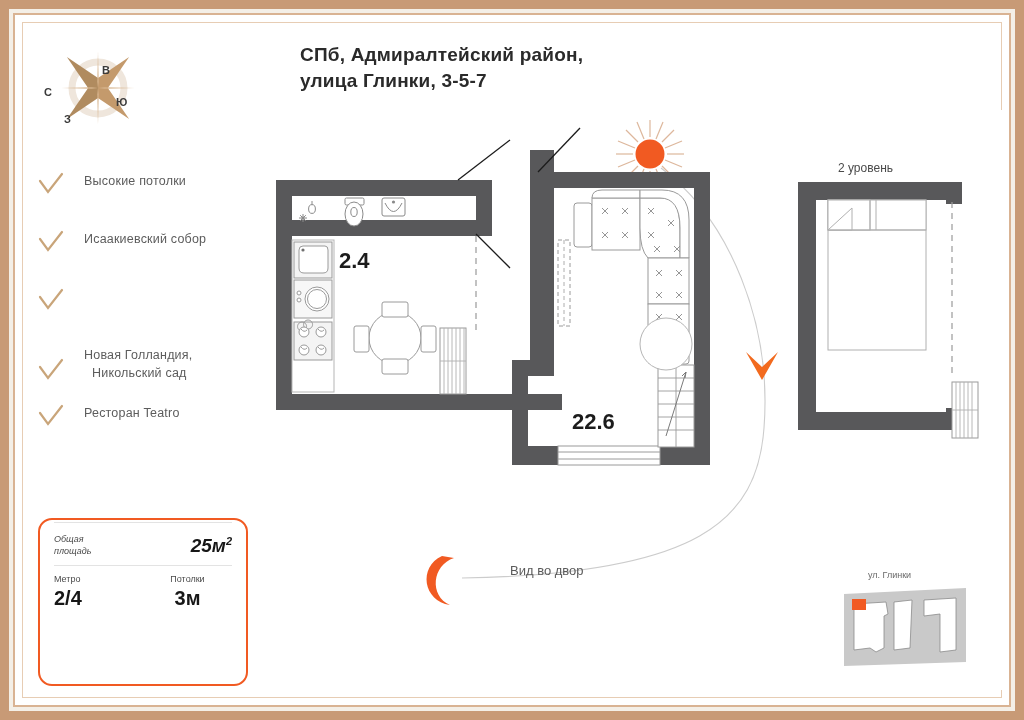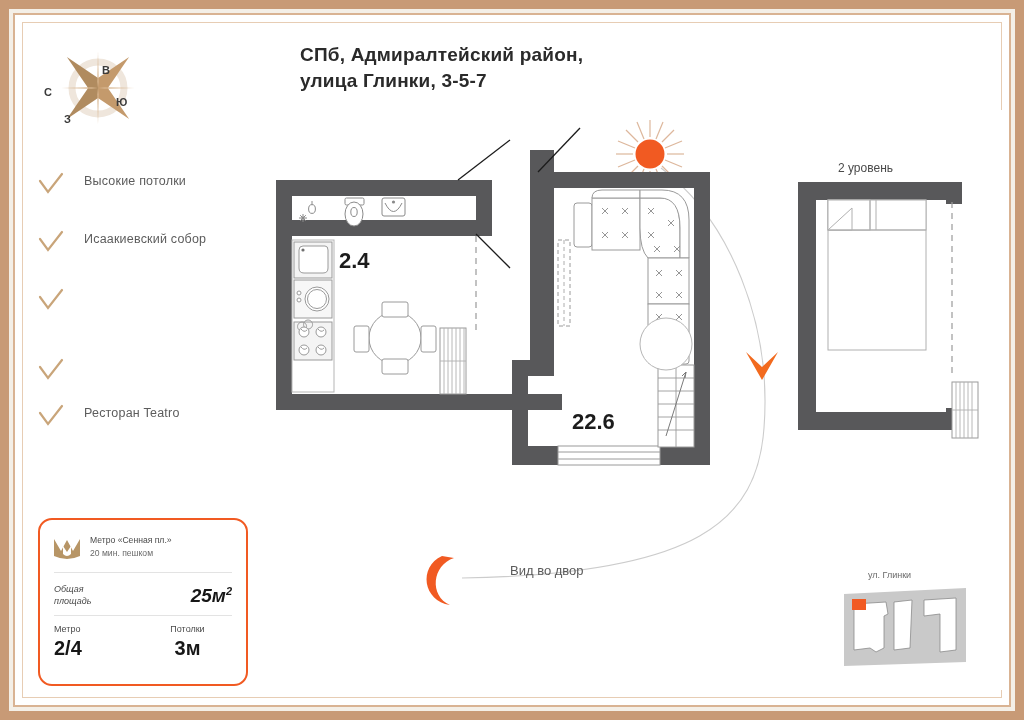--- a/index.html
+++ b/index.html
@@ -164,40 +164,34 @@
     </div>
     <div class="feat">
       <svg class="check" viewBox="0 0 26 24">
           <path d="M2 9 L10 20 L24 2" fill="none" stroke="#c9a57a" stroke-width="2.2" stroke-linecap="round"></path>
         </svg>
     </div>
     <div class="feat">
       <svg class="check" viewBox="0 0 26 24" style="top:16px">
           <path d="M2 9 L10 20 L24 2" fill="none" stroke="#c9a57a" stroke-width="2.2" stroke-linecap="round"></path>
         </svg>
+      <div class="ftext">
+        <div>Новая Голландия,</div>
+        <div style="padding-left:8px">Никольский сад</div>
+      </div>
     </div>
     <div class="feat">
       <svg class="check" viewBox="0 0 26 24">
           <path d="M2 9 L10 20 L24 2" fill="none" stroke="#c9a57a" stroke-width="2.2" stroke-linecap="round"></path>
         </svg>
       <div class="ftext">Ресторан Teatro</div>
     </div>
   </div>
 
   <div class="card">
-    <div class="card-metro">
-      <svg class="metro-logo" viewBox="0 0 34 30">
-        <path d="M4 24 L4 7 L11 19 L17 8 L23 19 L30 7 L30 24 Q17 30 4 24 Z" fill="#b79566"></path>
-        <path d="M13 22 Q17 26 21 22 L21 14 L17 20 L13 14 Z" fill="#ffffff"></path>
-      </svg>
-      <div class="metro-txt">
-        <div>Метро «Сенная пл.»</div>
-        <div class="l2">20 мин. пешком</div>
-      </div>
-    </div>
     <div class="hr"></div>
     <div class="card-row">
       <div class="cr-label">
         <div>Общая</div>
         <div>площадь</div>
       </div>
       <div class="cr-value"><span>25м</span><span class="sup">2</span></div>
     </div>
     <div class="hr"></div>
     <div class="card-row2">

